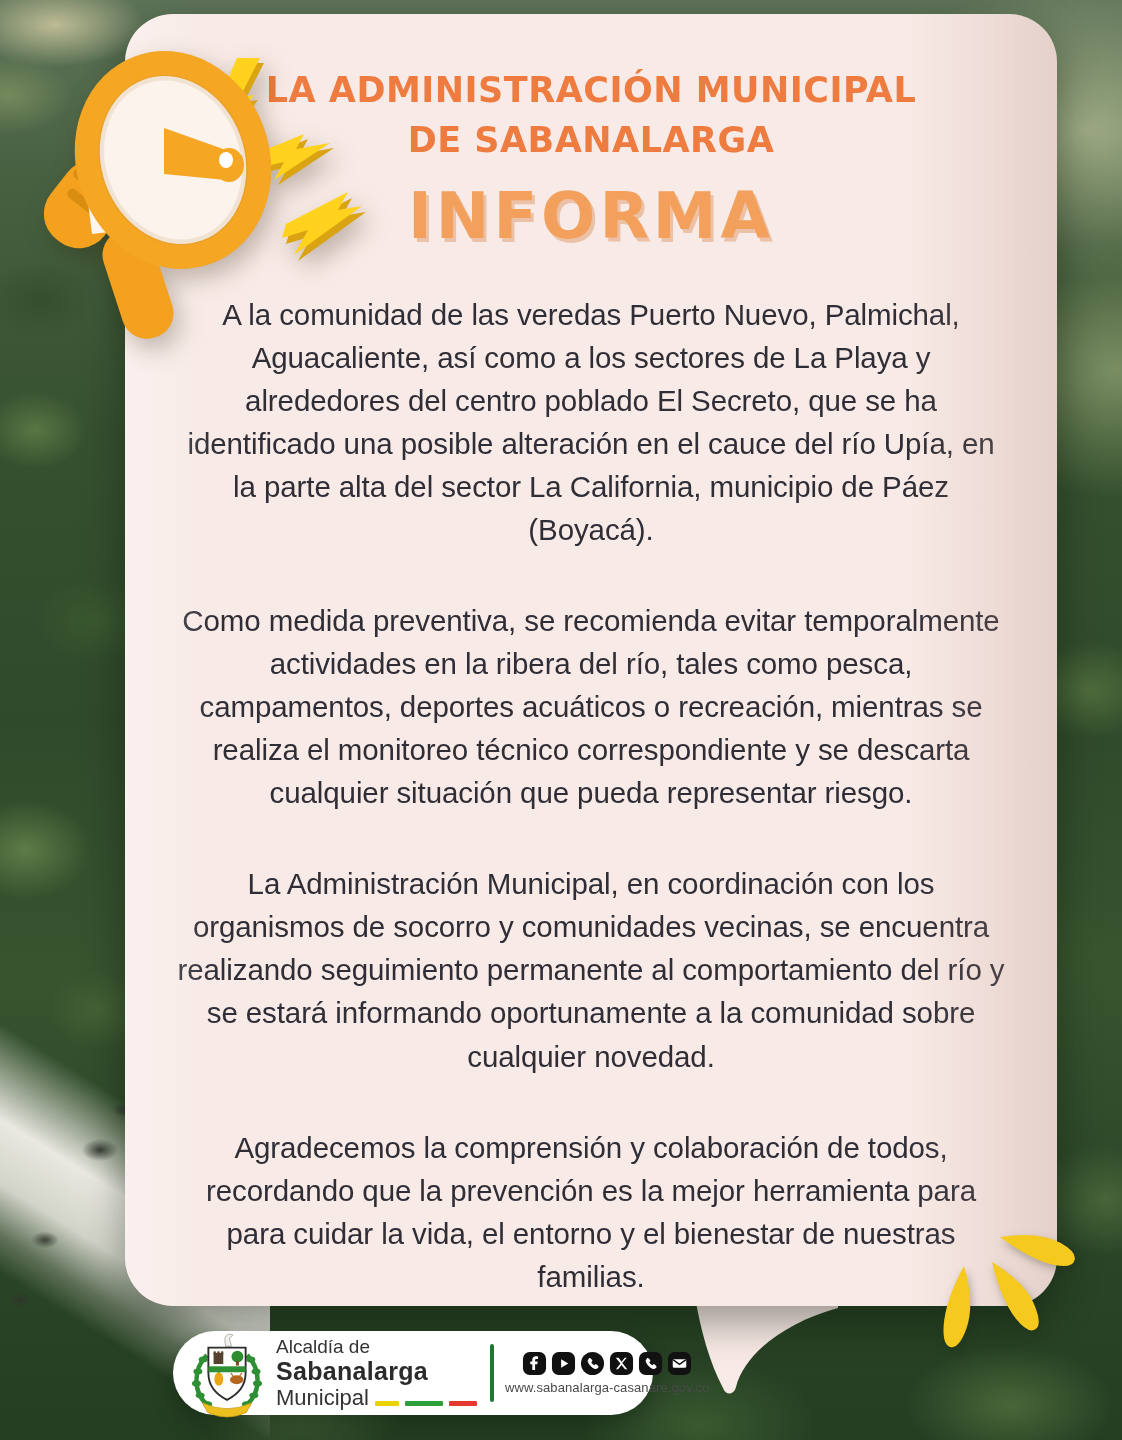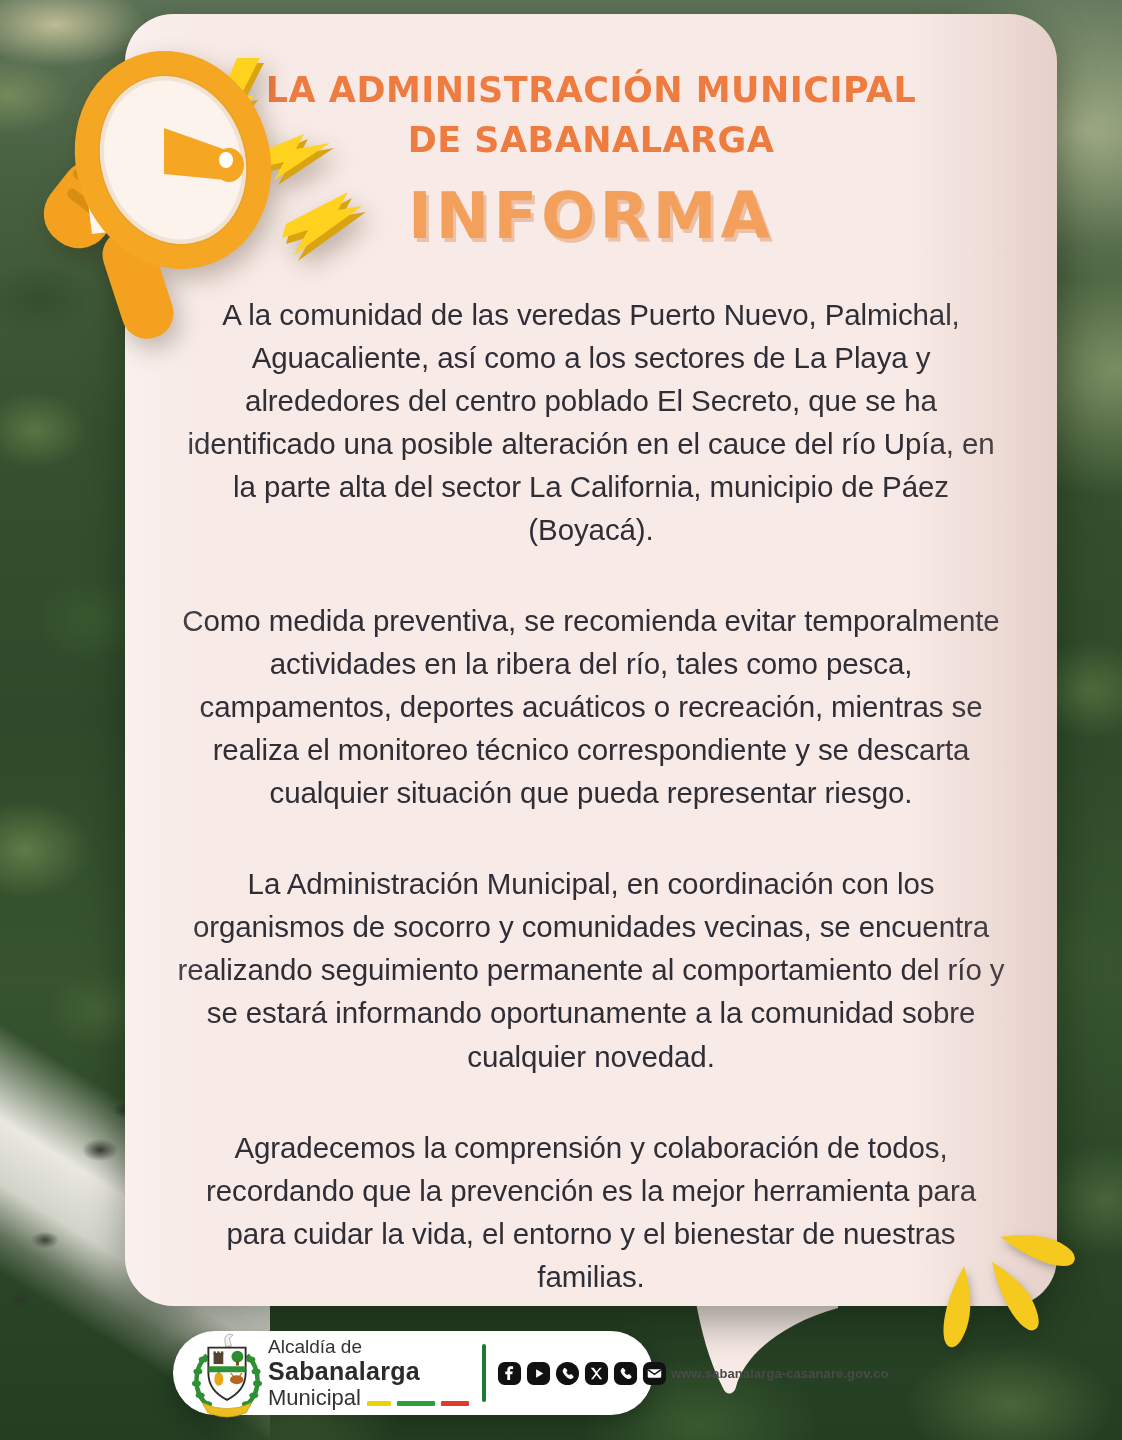--- a/index.html
+++ b/index.html
@@ -56,31 +56,31 @@
   .megaphone{position:absolute;left:16px;top:32px;width:366px;height:334px;z-index:3;
              filter:drop-shadow(6px 10px 12px rgba(40,30,5,.28));}
   .sparkle{position:absolute;left:928px;top:1210px;width:168px;height:148px;z-index:3;
            filter:drop-shadow(2px 4px 4px rgba(30,40,20,.3));}
 
   
   .footer{position:absolute;left:173px;top:1331px;width:480px;height:84px;z-index:4;
           background:#fff;border-radius:42px;display:flex;align-items:center;
           box-shadow:0 8px 22px rgba(10,20,10,.35);}
   .crest{width:82px;height:90px;margin-left:13px;flex:none;}
-  .org{line-height:1;flex:none;}
+  .org{margin-left:8px;line-height:1;flex:none;}
   .org-small{display:block;font-size:19px;color:#333;}
   .org-name{display:block;font-size:25px;font-weight:700;color:#2b2b2b;letter-spacing:.3px;margin-top:3px;}
   .region-row{display:flex;align-items:flex-end;gap:6px;margin-top:3px;}
   .org-region{font-size:22px;color:#333;}
   .dash{height:5px;display:inline-block;margin-bottom:3px;border-radius:1px;}
   .dash-y{width:24px;background:#e9d400;}
   .dash-g{width:38px;background:#2ea03a;}
   .dash-r{width:28px;background:#e23b2e;}
   .fdivider{width:4px;height:58px;background:#1d7a33;border-radius:2px;margin:0 11px 0 13px;flex:none;}
-  .social{display:flex;align-items:center;gap:4px;flex:none;font-weight:bold;}
+  .social{display:flex;flex-direction:column;align-items:center;gap:4px;flex:none;}
   .icons{display:flex;gap:4px;}
   .sicon{width:25px;height:25px;display:block;}
   .url{font-size:13px;color:#4a4a4a;letter-spacing:.1px;}
 </style>
 </head>
 <body>
 
 <div class="stage">
 
   <div class="bg"></div>

